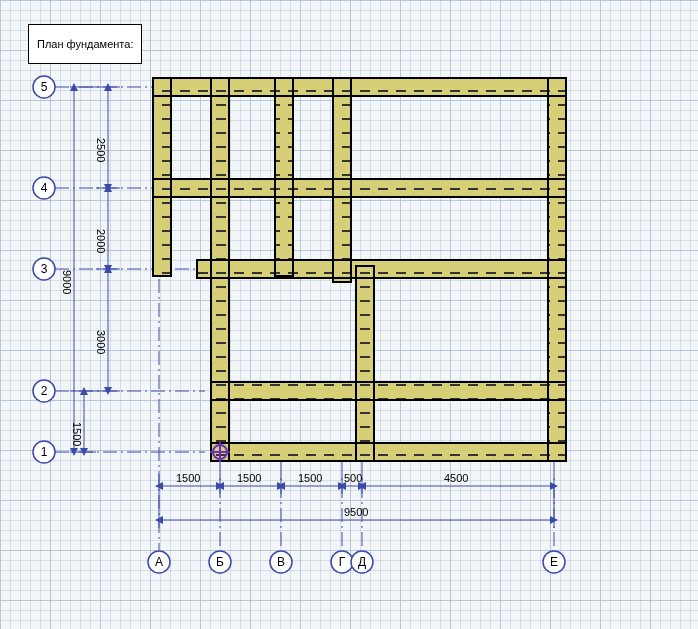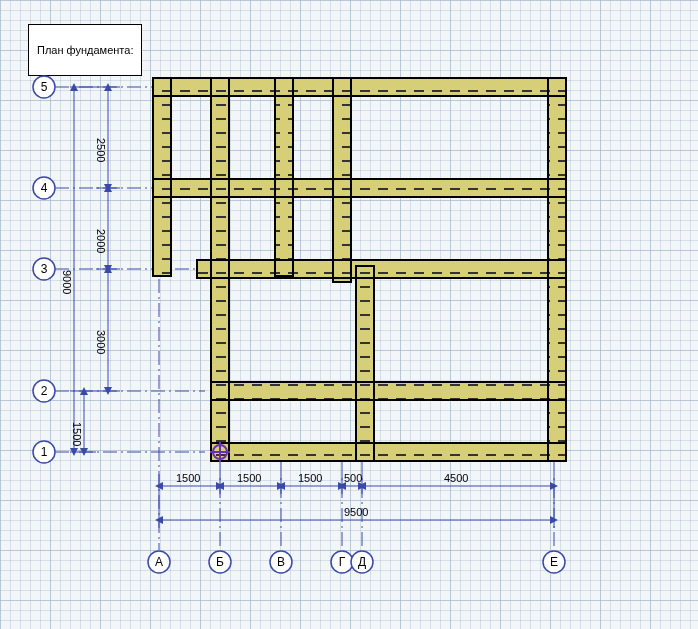--- a/index.html
+++ b/index.html
@@ -10,21 +10,21 @@
     linear-gradient(to bottom, rgba(160,180,200,.35) 1px, transparent 1px),
     linear-gradient(to right, rgba(160,180,200,.55) 1px, transparent 1px),
     linear-gradient(to bottom, rgba(160,180,200,.55) 1px, transparent 1px);
   background-size:10px 10px,10px 10px,50px 50px,50px 50px;
   background-color:#f3f6f8;
   font-family:Arial,Helvetica,sans-serif;font-size:11px;color:#000;
   position:relative;overflow:hidden;
 }
 .title{
   position:absolute;left:28px;top:24px;
-  background:#fff;border:1px solid #000;padding:19px 8px;
+  background:#fff;border:1px solid #000;padding:13px 8px;
 }
 svg{position:absolute;left:0;top:0}
 .wtxt{fill:#000;font:11px Arial}
 .dimv{writing-mode:tb;glyph-orientation-vertical:0}
 .bubble-t{font:12px Arial;text-anchor:middle;dominant-baseline:middle}
 </style>
 </head>
 <body>
 
 <div class="title"><span>План фундамента:</span></div>

